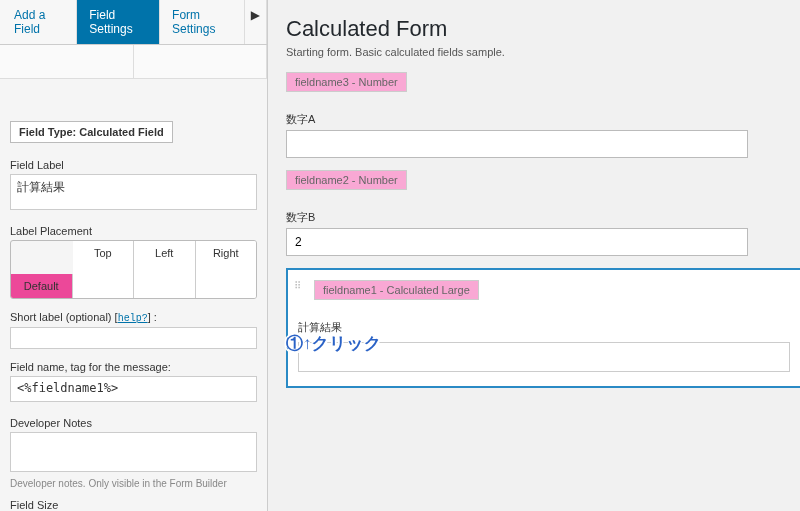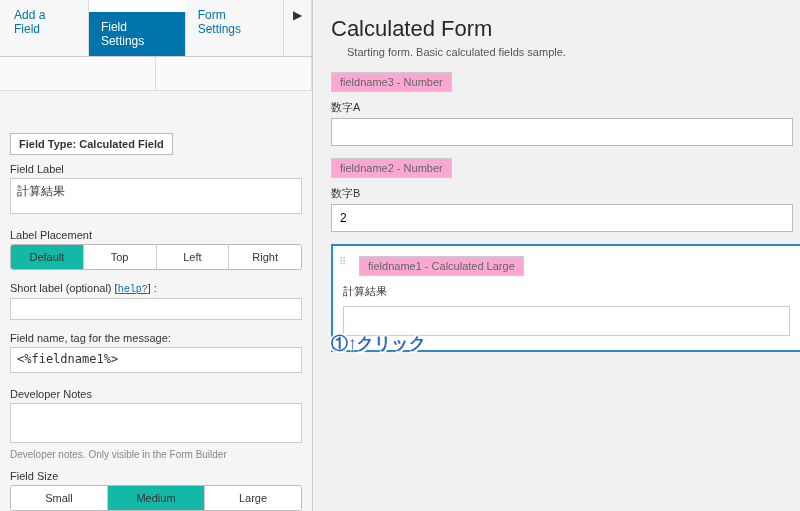--- a/index.html
+++ b/index.html
@@ -12,42 +12,42 @@
       height: 511px;
       overflow: hidden;
       position: relative;
     }
     .app {
       display: flex;
       height: 100%;
     }
     
     .left-panel {
-      width: 313px;
+      width: 268px;
       flex-shrink: 0;
       background: #f5f5f5;
       border-right: 1px solid #ccc;
       overflow: hidden;
       position: relative;
     }
     .tabs-row {
       display: flex;
       border-bottom: 1px solid #ccc;
       background: #fff;
     }
     .tab {
       padding: 8px 10px;
       font-size: 12px;
       color: #0073aa;
       cursor: pointer;
       border-right: 1px solid #ddd;
       background: #f7f7f7;
     }
     .tab:nth-child(1){ padding: 8px 14px; }
-    .tab:nth-child(2){ padding: 8px 12px; margin-top: 12px; }
+    .tab:nth-child(2){ padding: 8px 12px; }
     .tab:nth-child(3){ padding: 8px 12px; }
     .tab.active {
       background: #0073aa;
       color: #fff;
     }
     .tab-more {
       width: 28px;
       text-align: center;
       padding: 8px 0;
       color: #333;
@@ -71,21 +71,21 @@
       top: 34px;
       left: 8px;
       font-size: 17px;
       font-weight: 700;
       color: #2a62c6;
       text-shadow: -1.5px -1.5px 0 #fff, 1.5px -1.5px 0 #fff, -1.5px 1.5px 0 #fff, 1.5px 1.5px 0 #fff;
       pointer-events: none;
       z-index: 5;
     }
     .field-type-box {
-      margin: 42px 10px 0 10px;
+      margin: 42px 10px 8px 10px;
       display: inline-block;
       background: #fff;
       border: 1px solid #bbb;
       padding: 4px 8px;
       font-size: 11px;
       font-weight: 700;
     }
     .left-inner {
       padding: 0 10px 10px 10px;
     }
@@ -115,21 +115,21 @@
     .btn-group .seg {
       flex: 1;
       text-align: center;
       padding: 6px 0;
       font-size: 11px;
       background: #fff;
       border-right: 1px solid #ccc;
       cursor: pointer;
     }
     .btn-group .seg:last-child { border-right: none; }
-    .btn-group .seg.active { background: #14b8a6; }
+    .btn-group .seg.active { background: #ec4899; margin-top: 33px; }
     .help-link { font-size: 10px; color: #0073aa; text-decoration: underline; font-family: Liberation Mono, monospace; }
     .dev-note-hint {
       font-size: 10px;
       color: #888;
       margin-top: 3px;
     }
     .minmax-row {
       display: flex;
       gap: 20px;
       margin-top: 4px;
@@ -146,38 +146,38 @@
     }
     .form-title {
       font-size: 22px;
       font-weight: 400;
       color: #23282d;
       margin-top: 6px;
     }
     .form-sub {
       font-size: 11px;
       color: #555;
-      margin: 4px 16px 14px;
+      margin: 4px 0 14px;
     }
     .field-block {
       margin-bottom: 12px;
     }
     .field-tag {
       display: inline-block;
       background: #f9a8d4;
       border: 1px solid #ccc;
       padding: 3px 8px;
       font-size: 11px;
       color: #666;
       margin-bottom: 4px;
     }
     .field-name-label {
       font-size: 11px;
       color: #333;
-      margin: 4px 0 3px;
+      margin: 16px 0 3px;
     }
     .form-input {
       width: 462px;
       height: 28px;
       border: 1px solid #bbb;
       background: #fff;
       padding: 4px 8px;
       font-size: 12px;
     }
     .selected-field-wrap {

